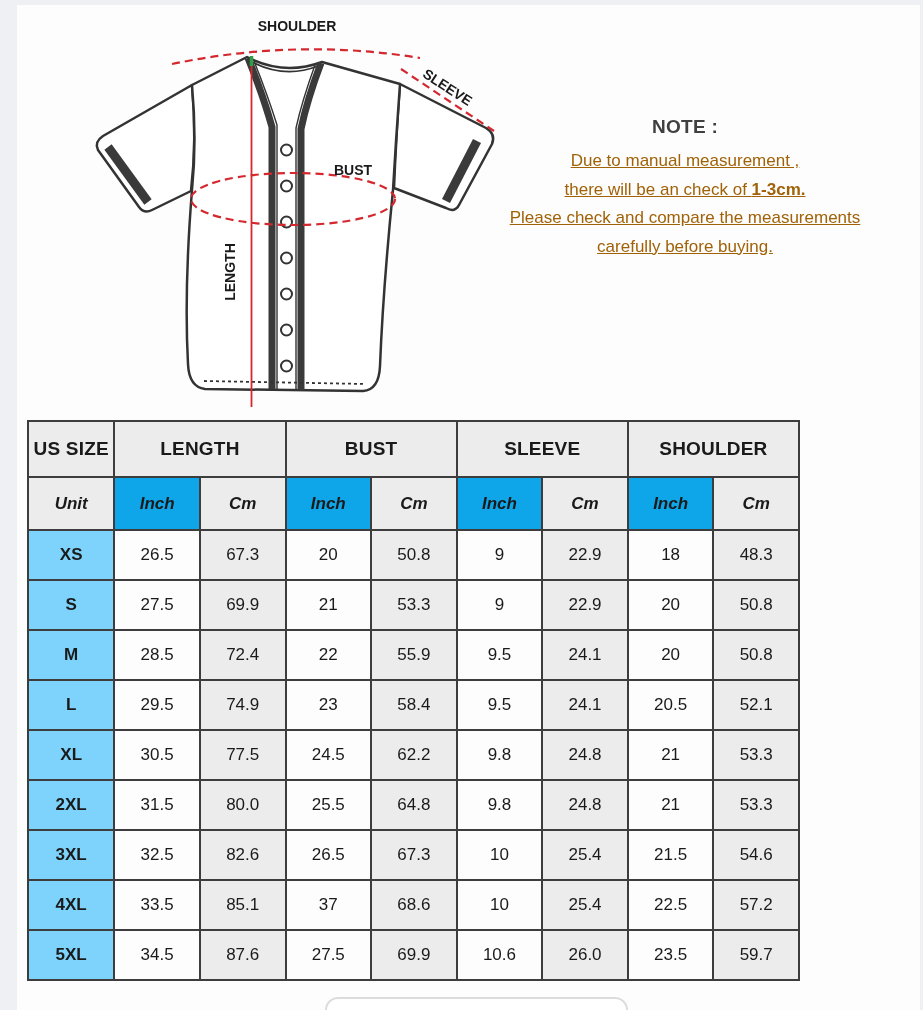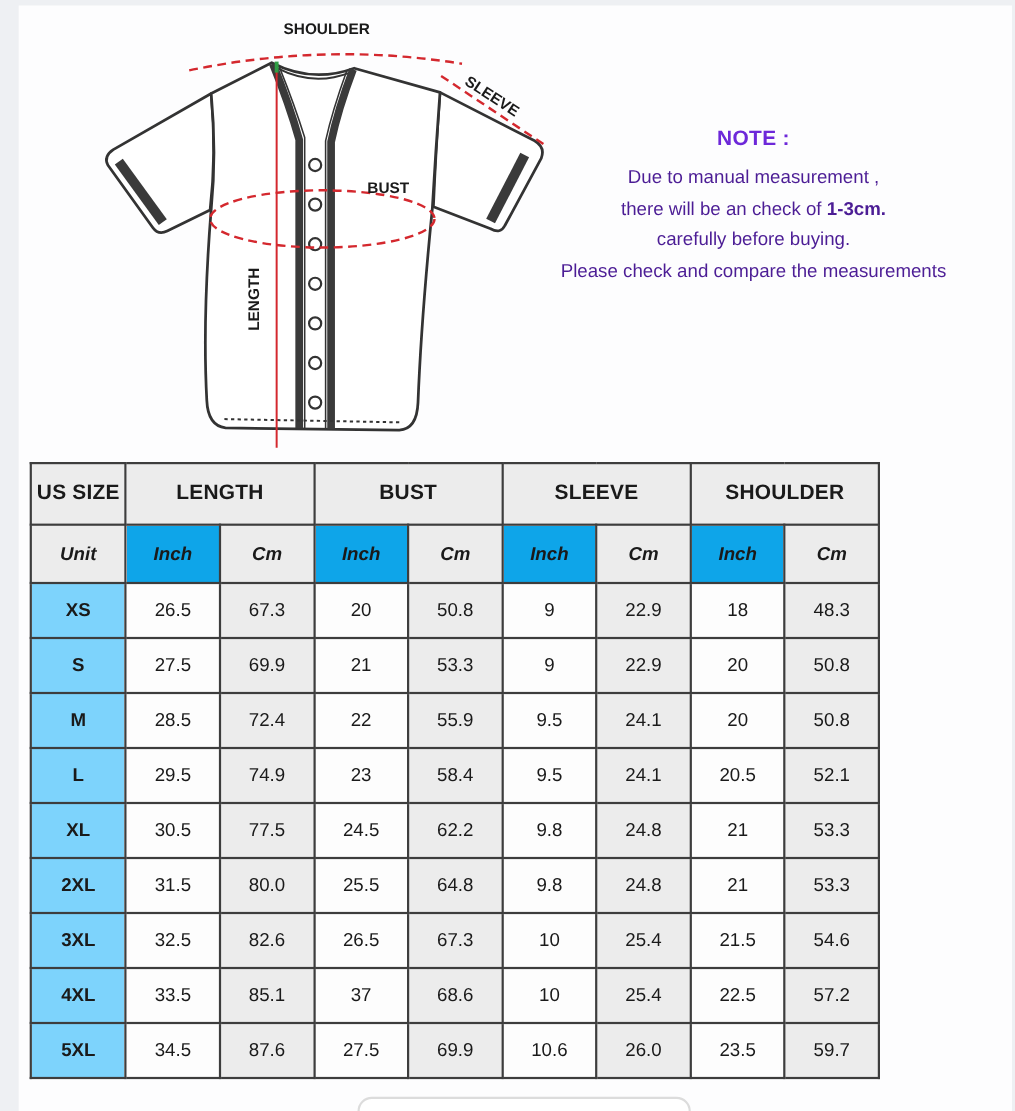--- a/index.html
+++ b/index.html
@@ -15,21 +15,21 @@
     background:#fdfdfe;
   }
   
   .diagram-wrap { position:absolute; left:0; top:0; width:560px; height:415px; }
   
   .note {
     position:absolute; left:452px; top:116px; width:466px;
     text-align:center;
   }
   .note-title { font-size:19px; font-weight:bold; letter-spacing:.3px; margin-bottom:9px; }
-  .note-line { font-size:17px; line-height:28.5px; color:#4c1d95; }
+  .note-line { font-size:17px; line-height:28.5px; color:#a16207;text-decoration:underline; }
   
   table.size-table {
     position:absolute; left:27px; top:420px; width:773px;
     border-collapse:collapse; table-layout:fixed;
     text-align:center;
   }
   .size-table th, .size-table td {
     border:2px solid #3d3d3d;
     vertical-align:middle;
     overflow:hidden;
@@ -99,25 +99,25 @@
     <line x1="251.5" y1="56" x2="251.5" y2="66" stroke="#2f9e44" stroke-width="3.5"></line>
 
     <text x="297" y="31" text-anchor="middle" font-size="14" font-weight="bold" fill="#1a1a1a">SHOULDER</text>
     <text x="447" y="92" text-anchor="middle" font-size="14" font-weight="bold" fill="#1a1a1a" transform="rotate(33 447 88)">SLEEVE</text>
     <text x="353" y="175" text-anchor="middle" font-size="14" font-weight="bold" fill="#1a1a1a">BUST</text>
     <text x="235" y="272" text-anchor="middle" font-size="14" font-weight="bold" fill="#1a1a1a" transform="rotate(-90 235 272)">LENGTH</text>
   </svg>
 </div>
 
 <div class="note">
-  <div class="note-title" style="color:#6d28d9;">NOTE :</div>
+  <div class="note-title" style="color:#404040;">NOTE :</div>
   <div class="note-line">Due to manual measurement ,</div>
   <div class="note-line"><span>there will be an check of </span><b>1-3cm.</b></div>
+  <div class="note-line">Please check and compare the measurements</div>
   <div class="note-line">carefully before buying.</div>
-  <div class="note-line">Please check and compare the measurements</div>
 </div>
 
 <table class="size-table">
   <colgroup>
     <col style="width:11.2%">
       <col style="width:11.1%">
       <col style="width:11.1%">
     <col style="width:11.1%">
       <col style="width:11.1%">
       <col style="width:11.1%">

